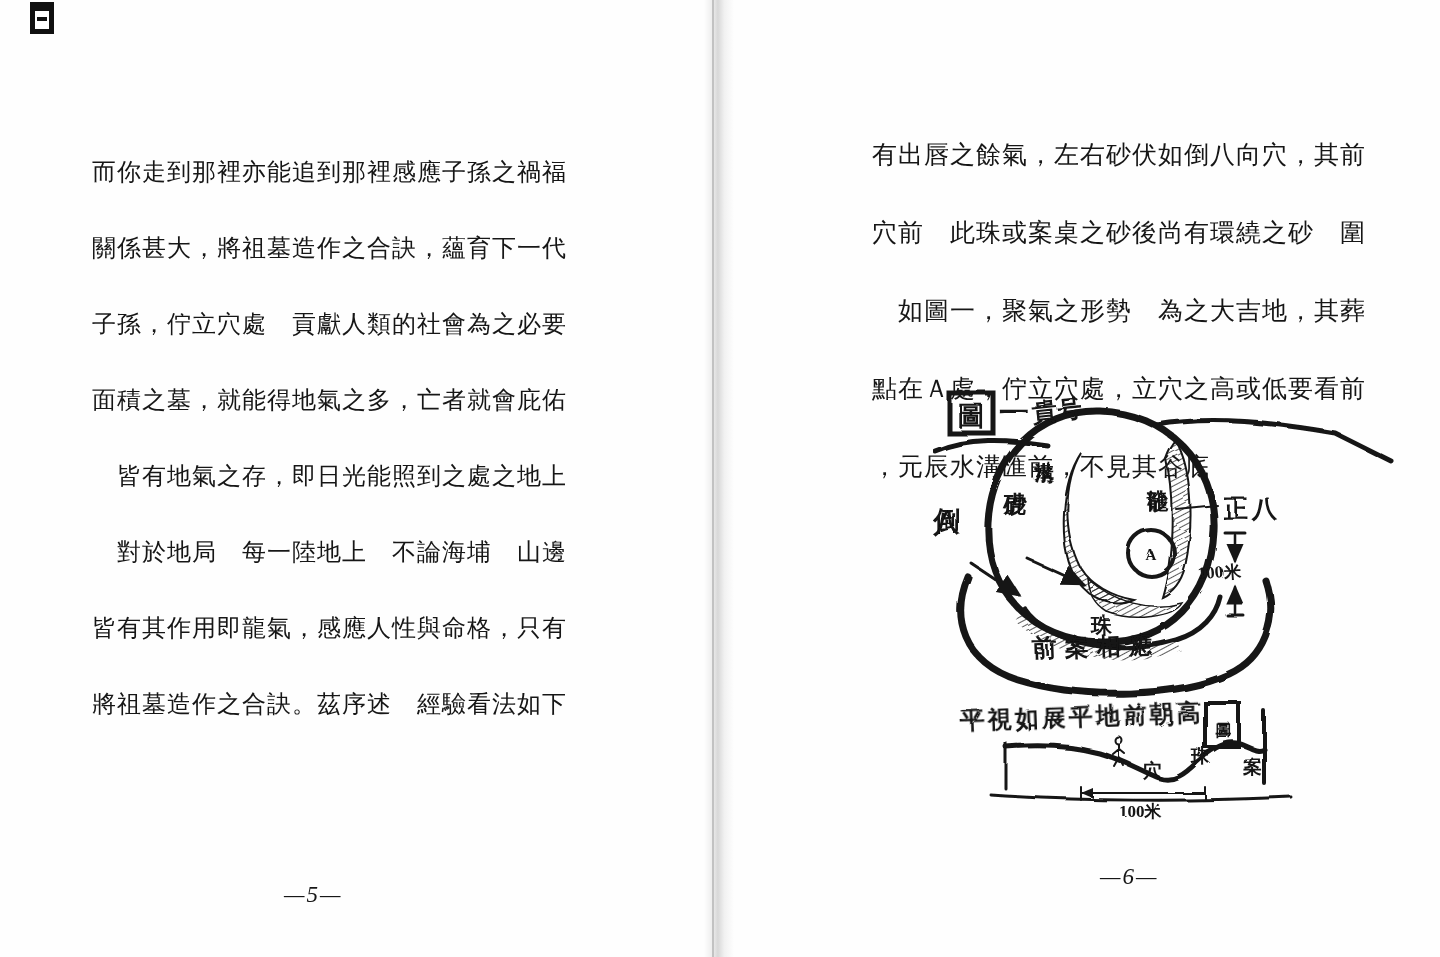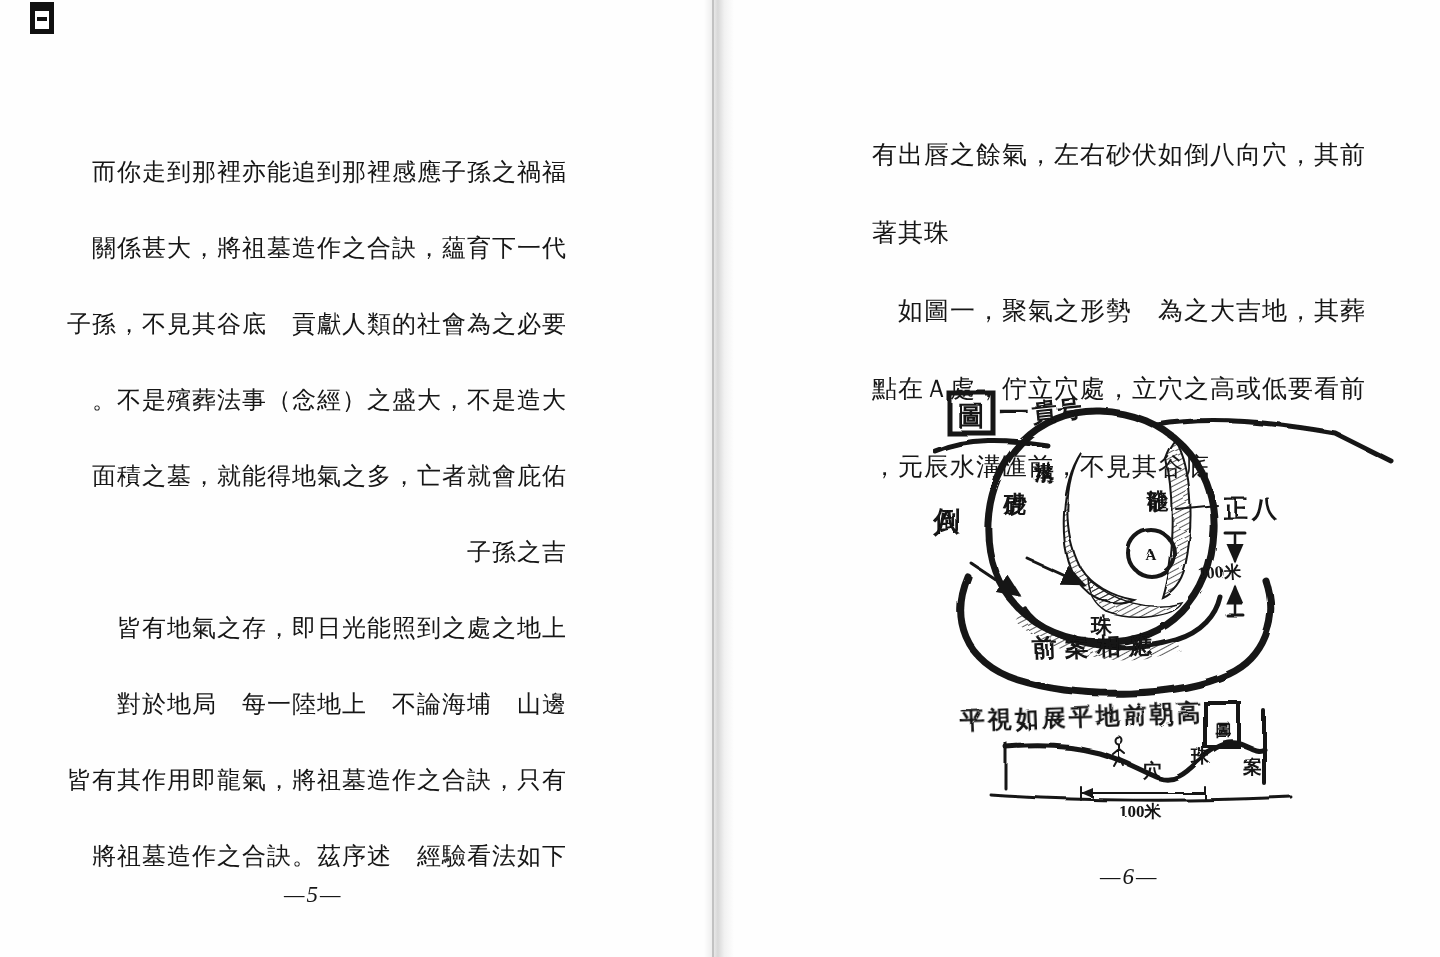--- a/index.html
+++ b/index.html
@@ -41,44 +41,42 @@
 <body>
 
 <div class="gutter"></div>
 <div class="gutter-line"></div>
 <div class="scan-mark"></div>
 
 <div class="page" style="left:0;width:704px;text-align:right;">
   <div class="textcol col-left">
     <div class="ln">而你走到那裡亦能追到那裡感應子孫之禍福</div>
     <div class="ln">關係甚大，將祖墓造作之合訣，蘊育下一代</div>
-    <div class="ln">子孫，不見其谷底　貢獻人類的社會為之必要</div>
-    <div class="ln">。不是殯葬法事（念經）之盛大，不是造大</div>
+    <div class="ln">子孫，佇立穴處　貢獻人類的社會為之必要</div>
     <div class="ln">面積之墓，就能得地氣之多，亡者就會庇佑</div>
-    <div class="ln">子孫之吉</div>
     <div class="ln">皆有地氣之存，即日光能照到之處之地上</div>
     <div class="ln">　對於地局　每一陸地上　不論海埔　山邊</div>
-    <div class="ln">皆有其作用即龍氣，將祖墓造作之合訣，只有</div>
+    <div class="ln">皆有其作用即龍氣，感應人性與命格，只有</div>
     <div class="ln">將祖墓造作之合訣。茲序述　經驗看法如下</div>
     
     
     
     
     
     
     
     
   </div>
   <div class="pagenum pagenum-left">—5—</div>
 </div>
 
 <div class="page" style="left:734px;width:706px;">
   <div class="textcol col-right" style="position:absolute;left:138px;top:98px;">
     <div class="ln">有出唇之餘氣，左右砂伏如倒八向穴，其前</div>
-    <div class="ln">著其珠</div>
+    <div class="ln">穴前　此珠或案桌之砂後尚有環繞之砂　圍</div>
     <div class="ln">　如圖一，聚氣之形勢　為之大吉地，其葬</div>
     <div class="ln">點在Ａ處，佇立穴處，立穴之高或低要看前</div>
     <div class="ln">，元辰水溝匯前，不見其谷底</div>
   </div>
 
   <div class="figwrap" style="left:199px;top:381px;">
     <svg width="474" height="460" viewBox="0 0 474 460">
       <defs>
         <pattern id="hatch" patternUnits="userSpaceOnUse" width="5" height="5" patternTransform="rotate(62)">
           <line x1="0" y1="0" x2="0" y2="5" stroke="#151515" stroke-width="1.4"></line>

